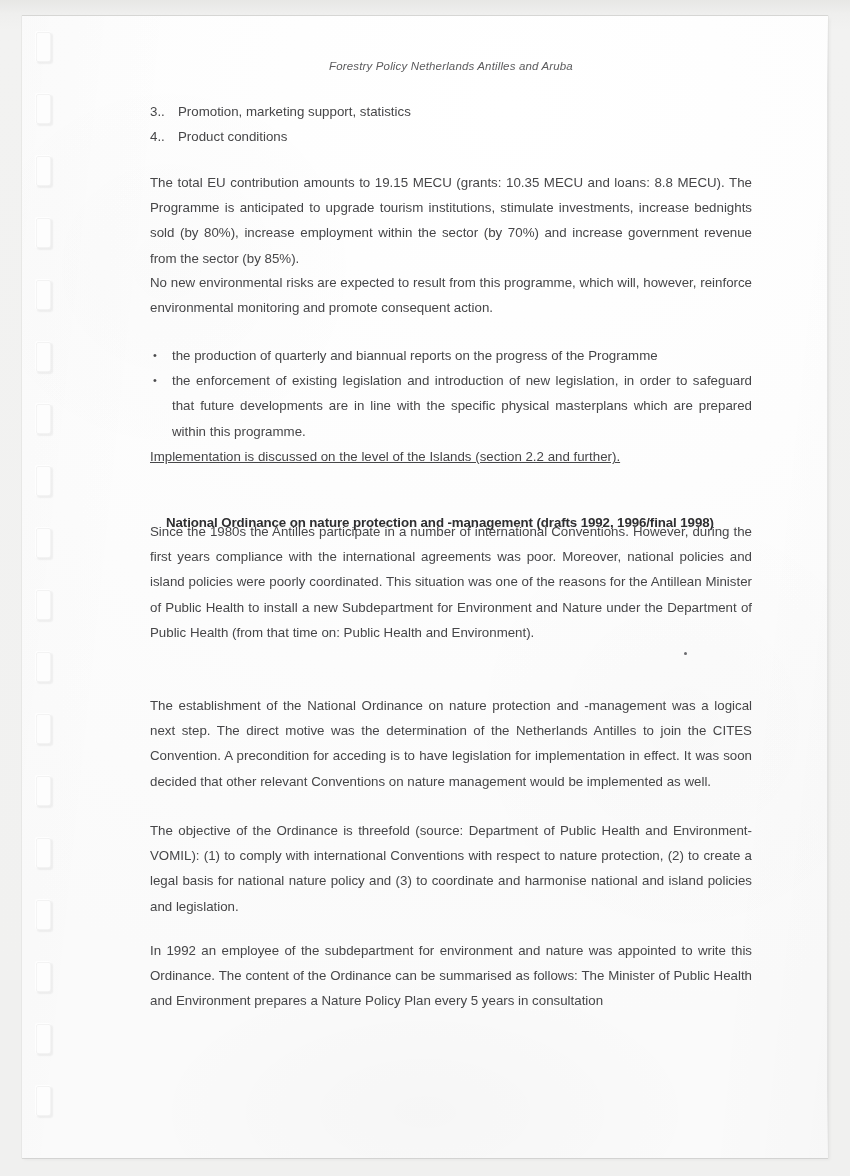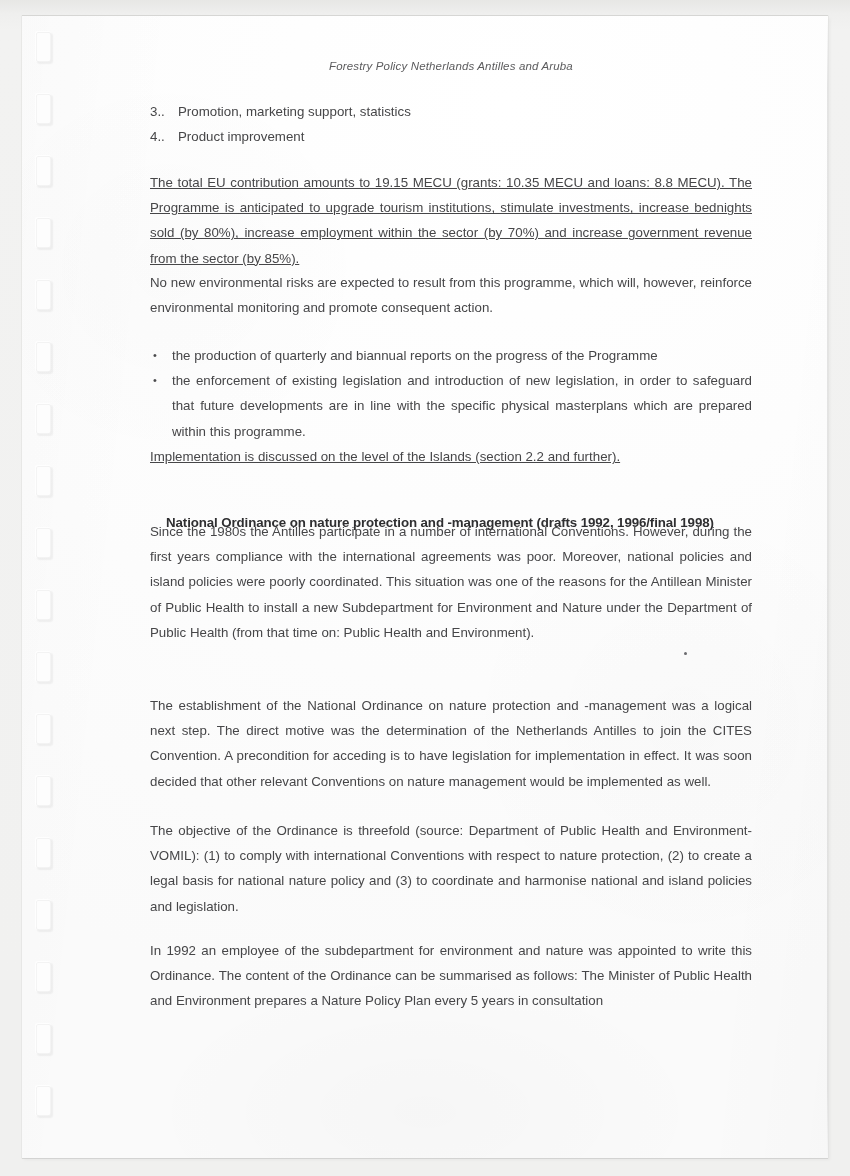--- a/index.html
+++ b/index.html
@@ -248,25 +248,25 @@
 
     <div class="running-head">Forestry Policy Netherlands Antilles and Aruba</div>
 
     <div class="numlist">
       <div class="num-row">
         <span class="num">3..</span>
         <span class="num-text">Promotion, marketing support, statistics</span>
       </div>
       <div class="num-row">
         <span class="num">4..</span>
-        <span class="num-text">Product improvement</span>
+        <span class="num-text">Product conditions</span>
       </div>
     </div>
 
-    <div class="col" style="top:170px;text-decoration:underline;">
+    <div class="col" style="top:170px;">
       <p class="body">The total EU contribution amounts to 19.15 MECU (grants: 10.35 MECU and loans: 8.8 MECU). The Programme is anticipated to upgrade tourism institutions, stimulate investments, increase bednights sold (by 80%), increase employment within the sector (by 70%) and increase government revenue from the sector (by 85%).</p>
     </div>
 
     <div class="col" style="top:270px;">
       <p class="body">No new environmental risks are expected to result from this programme, which will, however, reinforce environmental monitoring and promote consequent action.</p>
     </div>
 
 
     <div class="bullets">
       <div class="bullet-row">

